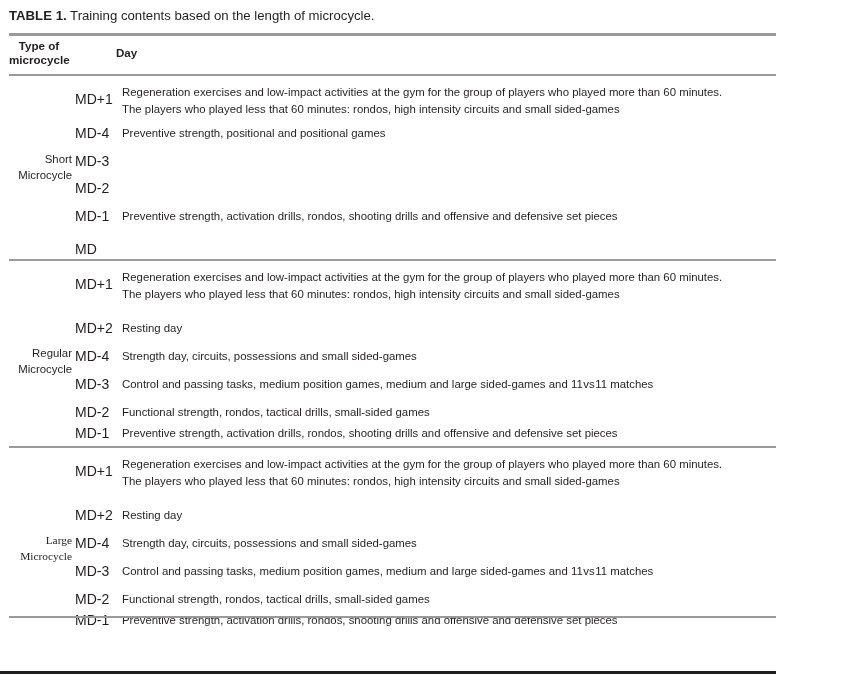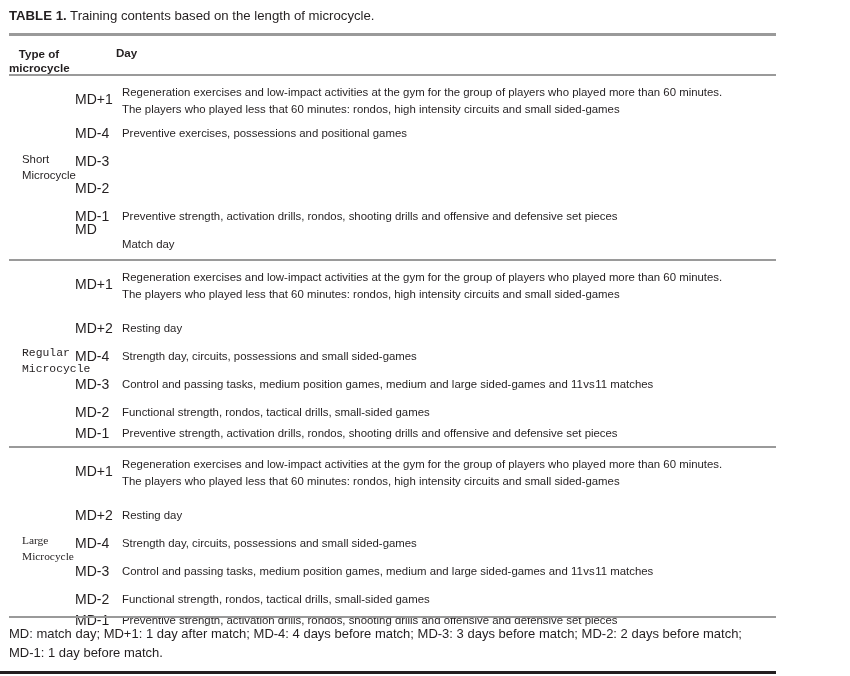--- a/index.html
+++ b/index.html
@@ -64,43 +64,42 @@
     font-size: 11.6px;
     line-height: 13.5px;
     color: #231f20;
     font-stretch: condensed;
   }
   .hdr-type {
     left: 9px;
     top: 39px;
     width: 60px;
     text-align: center;
-    margin-top: 8px;
   }
   .hdr-day {
     left: 74px;
     top: 46px;
     margin-left: 42px;
   }
   .hdr-desc {
     left: 122px;
     top: 46px;
     width: 719px;
     text-align: center;
   }
 
   
   .grp-label {
     position: absolute;
-    left: 22px;
+    left: 10px;
     width: 62px;
     font-size: 11.4px;
     line-height: 15.5px;
     color: #231f20;
-    text-align: left;
+    text-align: right;
   }
   .day {
     position: absolute;
     left: 75px;
     font-size: 14px;
     line-height: 14px;
     color: #231f20;
     white-space: nowrap;
   }
   .desc {
@@ -151,40 +150,37 @@
   </div>
 
   <div class="day" style="top:92px;">MD+1</div>
   <div class="desc" style="top:84px;">
     <span class="l2">Regeneration exercises and low-impact activities at the gym for the group of players who played more than 60 minutes.</span>
     <span class="l2">The players who played less that 60 minutes: rondos, high intensity circuits and small sided-games</span>
   </div>
 
   <div class="day" style="top:126px;">MD-4</div>
   <div class="desc" style="top:125px;">
-    <span class="l2">Preventive exercises, possessions and positional games</span>
+    <span class="l2">Preventive strength, positional and positional games</span>
   </div>
 
   <div class="day" style="top:154px;">MD-3</div>
 
   <div class="day" style="top:181px;">MD-2</div>
 
   <div class="day" style="top:209px;">MD-1</div>
   <div class="desc" style="top:208px;">
     <span class="l2">Preventive strength, activation drills, rondos, shooting drills and offensive and defensive set pieces</span>
   </div>
 
-  <div class="day" style="top:222px;">MD</div>
-  <div class="desc" style="top:236px;">
-    <span class="l2">Match day</span>
-  </div>
+  <div class="day" style="top:242px;">MD</div>
 
   <div class="rule thin" style="top:259px;"></div>
 
-  <div class="grp-label" style="top:346px;font-family:Liberation Mono, monospace;">
+  <div class="grp-label" style="top:346px;">
     <span>Regular</span><br>
     <span>Microcycle</span>
   </div>
 
   <div class="day" style="top:277px;">MD+1</div>
   <div class="desc" style="top:269px;">
     <span class="l2">Regeneration exercises and low-impact activities at the gym for the group of players who played more than 60 minutes.</span>
     <span class="l2">The players who played less that 60 minutes: rondos, high intensity circuits and small sided-games</span>
   </div>
 
@@ -246,20 +242,16 @@
     <span class="l2">Functional strength, rondos, tactical drills, small-sided games</span>
   </div>
 
   <div class="day" style="top:613px;">MD-1</div>
   <div class="desc" style="top:612px;">
     <span class="l2">Preventive strength, activation drills, rondos, shooting drills and offensive and defensive set pieces</span>
   </div>
 
   <div class="rule thin" style="top:616px;"></div>
 
-  <div class="footnote">
-    <span>MD: match day; MD+1: 1 day after match; MD-4: 4 days before match; MD-3: 3 days before match; MD-2: 2 days before match;</span><br>
-    <span>MD-1: 1 day before match.</span>
-  </div>
 
   <div class="rule bottom" style="top:671px;"></div>
 
 </div>
 
 </body></html>

